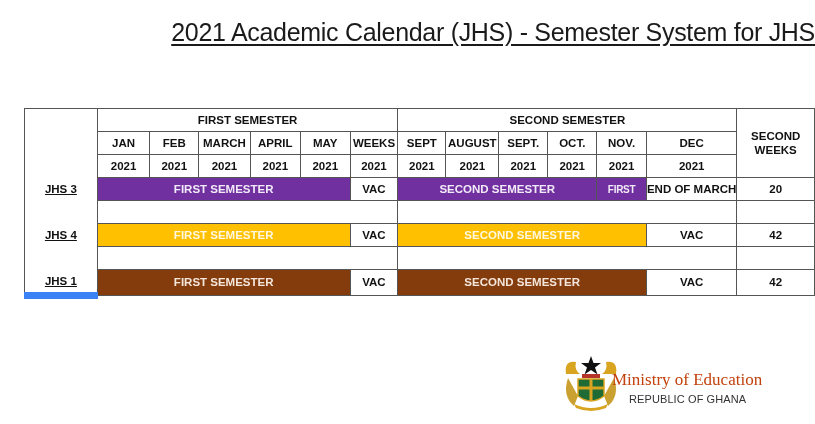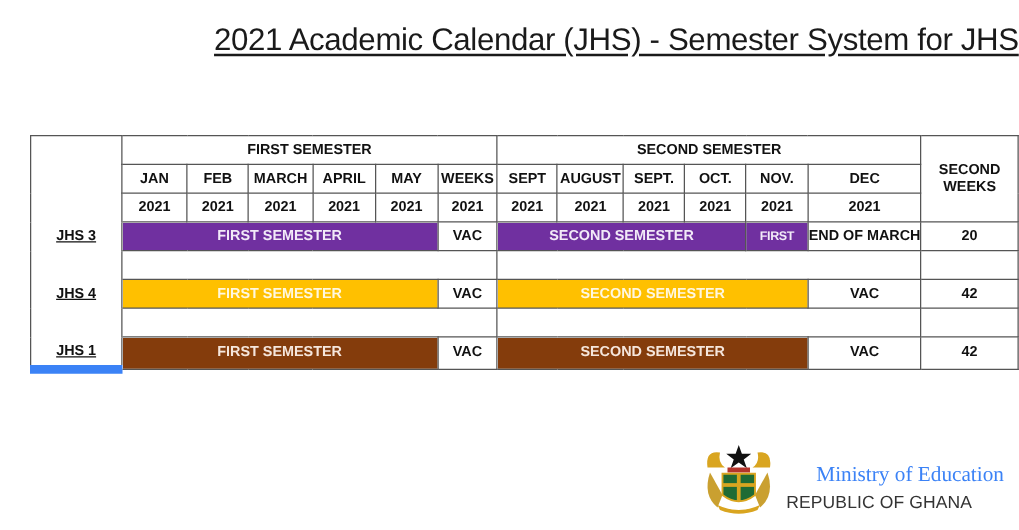--- a/index.html
+++ b/index.html
@@ -6,22 +6,22 @@
   body { width:815px; height:424px; position:relative; overflow:hidden; font-family:"Liberation Sans", sans-serif; }
   .title { position:absolute; left:0; top:18px; width:815px; text-align:right; font-size:25px; color:#1a1a1a; text-decoration:underline; text-underline-offset:3px; letter-spacing:-0.3px; }
   table.cal { position:absolute; left:24px; top:108px; border-collapse:collapse; table-layout:fixed; font-family:"Liberation Sans", sans-serif; font-weight:bold; font-size:11.5px; color:#111; }
   table.cal td { border:1px solid #555; text-align:center; padding:0; height:22px; white-space:nowrap; overflow:hidden; }
   table.cal td.nb { border-top:none; border-bottom:none;text-decoration:underline; }
   td.purple { background:#7030a0; color:#f2eaf8; }
   td.yellow { background:#ffc000; color:#fff7e0; }
   td.brown { background:#843c0c; color:#f5e6dc; }
   td.bece { font-size:10px; letter-spacing:-0.3px; }
   .logo { position:absolute; left:560px; top:352px; width:62px; height:62px; }
-  .ministry { position:absolute; left:653px; top:370px; font-family:"Liberation Serif", serif; font-size:17px; color:#3b82f6; }
-  .republic { position:absolute; left:629px; top:393px; font-size:14px; color:#333; letter-spacing:0.1px; }
+  .ministry { position:absolute; left:612px; top:370px; font-family:"Liberation Serif", serif; font-size:17px; color:#c2410c; }
+  .republic { position:absolute; left:629px; top:393px; font-size:11px; color:#333; letter-spacing:0.1px; }
 </style>
 </head>
 <body>
 
 <div class="title">2021 Academic Calendar (JHS) - Semester System for JHS</div>
 
 <table class="cal">
   <colgroup>
     <col style="width:75px">
       <col style="width:54px">

